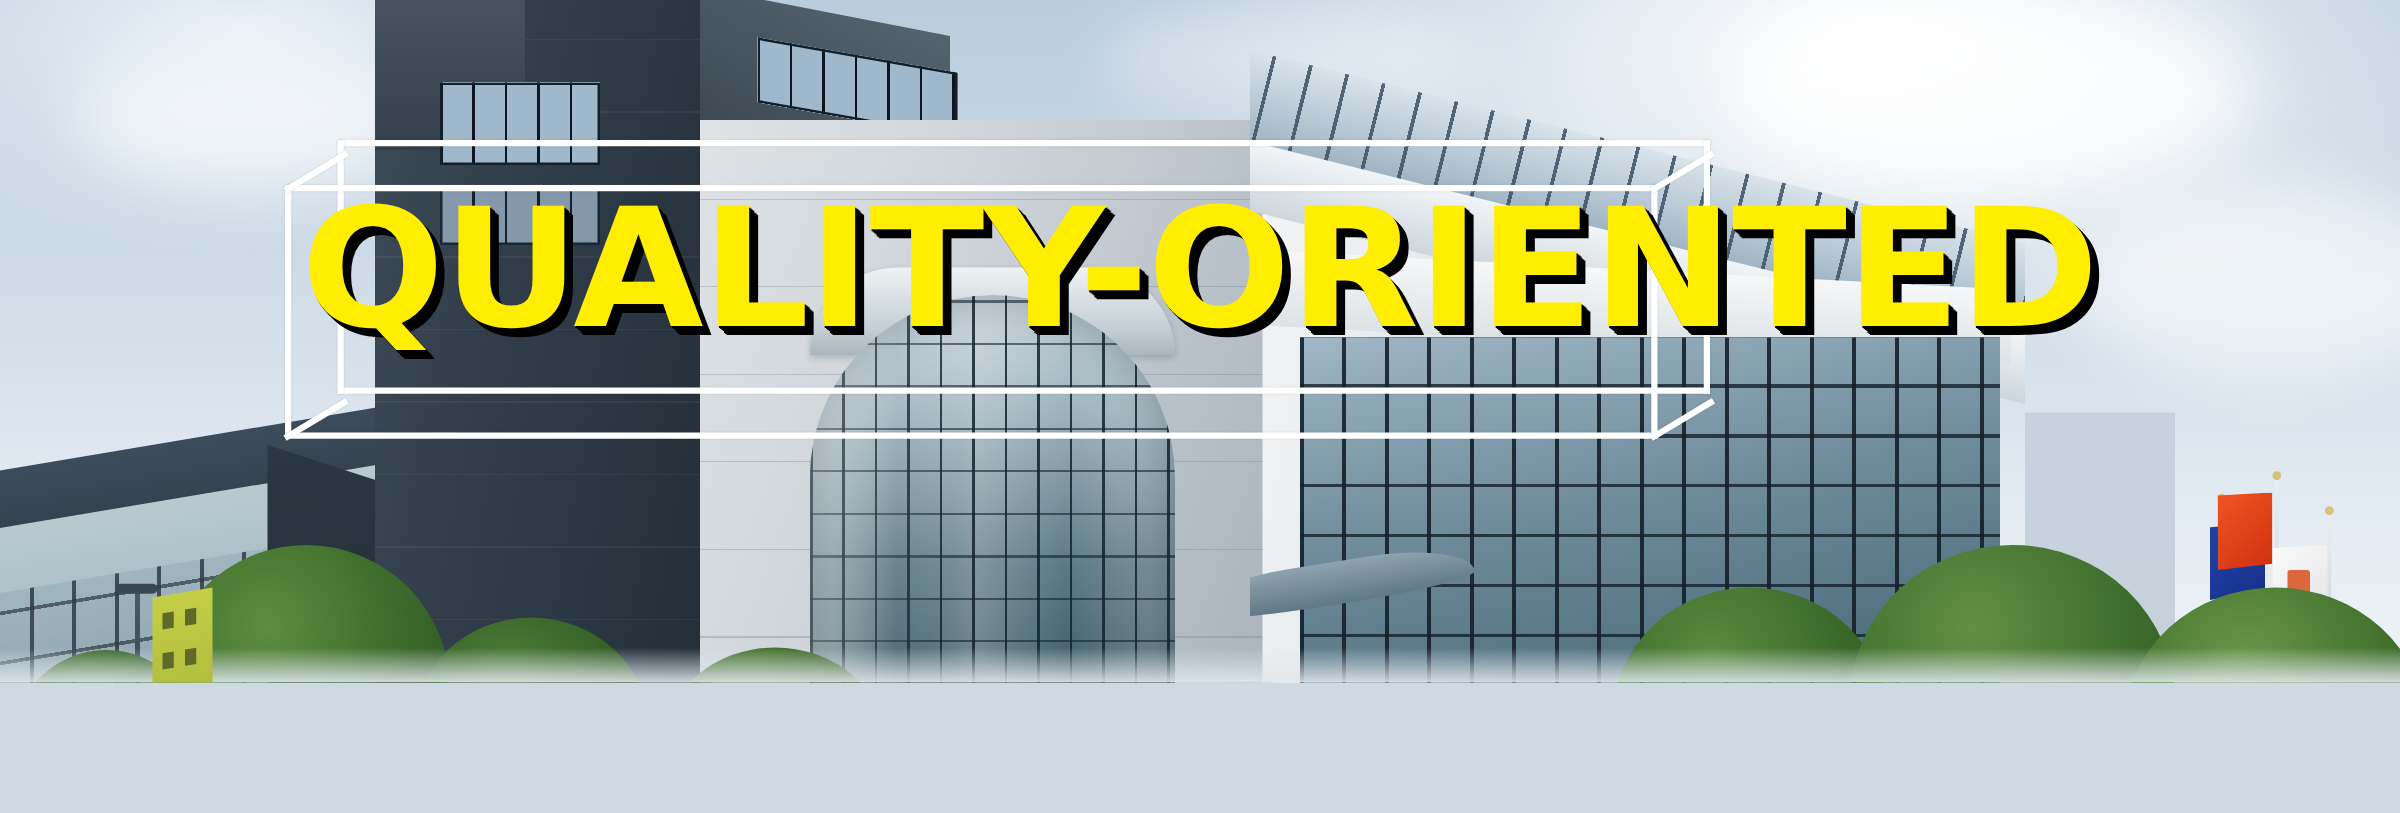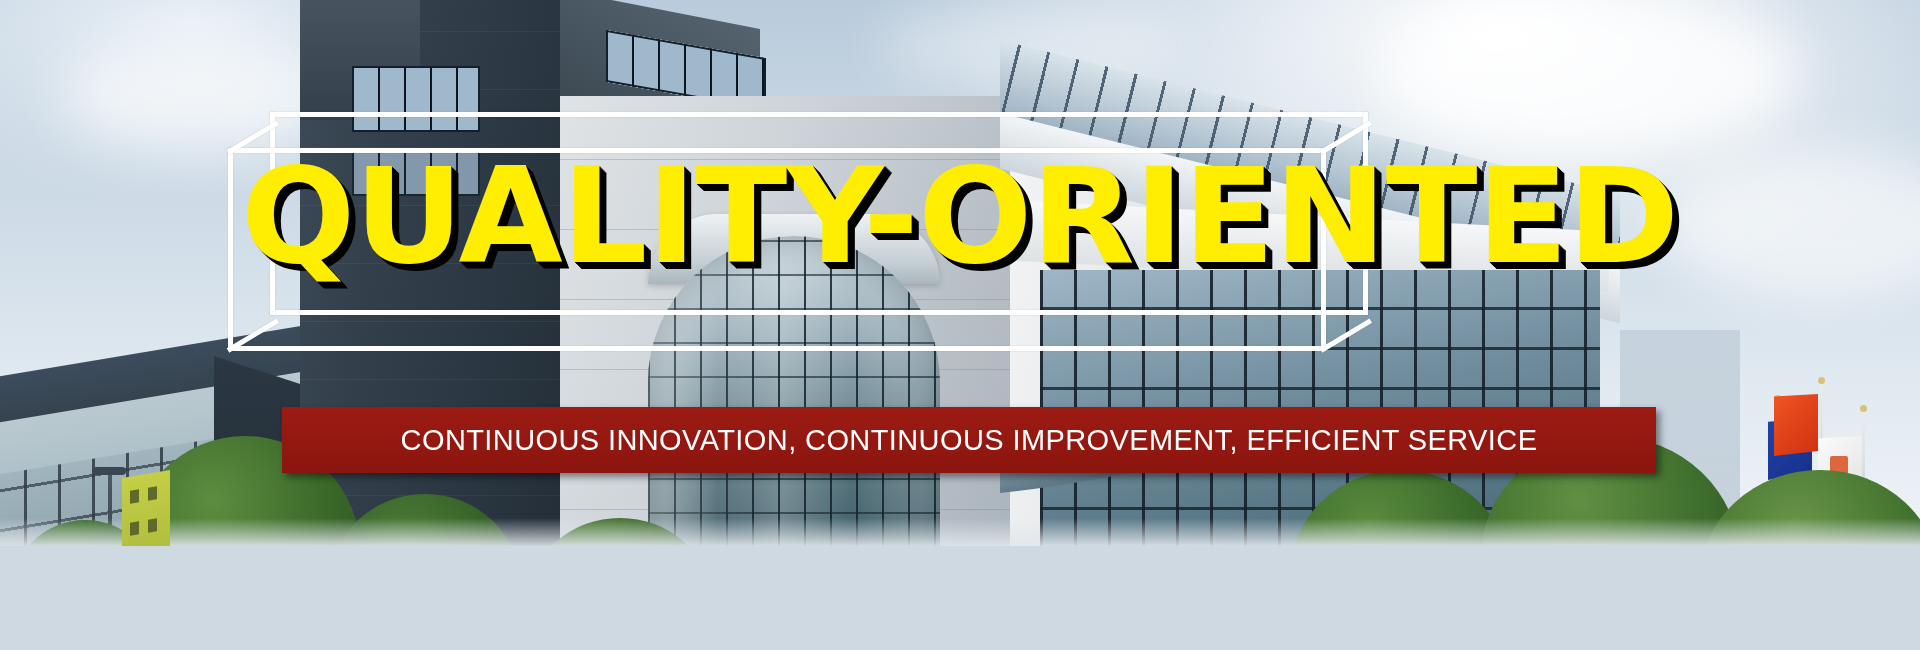--- a/index.html
+++ b/index.html
@@ -366,17 +366,14 @@
     <div class="wb-line dg dg-tl"></div>
     <div class="wb-line dg dg-bl"></div>
     <div class="wb-line dg dg-tr"></div>
     <div class="wb-line dg dg-br"></div>
   </div>
 
   <div class="title-wrap">
     <span class="title">QUALITY-ORIENTED</span>
   </div>
 
-  <div class="sub-banner">
-    <span class="sub-text">CONTINUOUS INNOVATION, CONTINUOUS IMPROVEMENT, EFFICIENT SERVICE</span>
-  </div>
 
 </div>
 
 </body></html>

